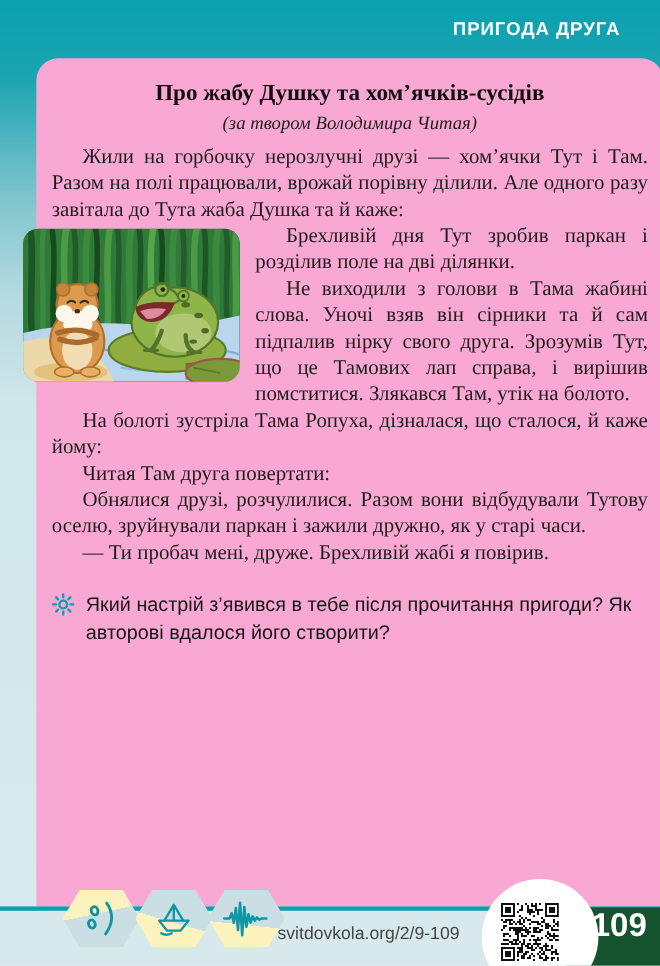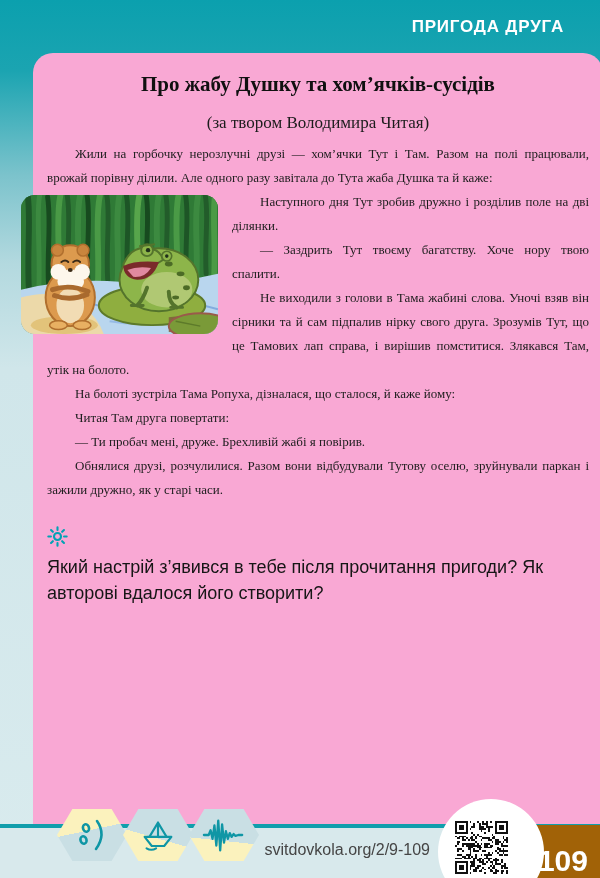--- a/index.html
+++ b/index.html
@@ -10,52 +10,52 @@
   }
   .header-label{
     position:absolute;top:17px;right:36px;color:#ffffff;
     font-family:"Liberation Sans",sans-serif;font-weight:bold;font-size:17px;letter-spacing:.8px;text-align:right;
   }
   .card{
     position:absolute;left:33px;top:53px;width:570px;height:771px;background:#f9a8d4;
     border-radius:20px 20px 0 0;box-sizing:border-box;padding:19px 14px 0 14px;
   }
   .story-title{margin:0;text-align:center;font-size:21px;font-weight:bold;color:#101010;}
-  .story-subtitle{text-align:center;font-size:17px;margin-top:16px;color:#1c1c1c;}
-  .story{margin-top:9px;font-size:13px;line-height:24px;text-align:justify;color:#1d1d1d;}
+  .story-subtitle{text-align:center;font-style:italic;font-size:17px;margin-top:5px;color:#1c1c1c;}
+  .story{margin-top:9px;font-size:19px;line-height:24px;text-align:justify;color:#1d1d1d;}
   .story p{margin:0;text-indent:28px;}
   .illustration{
     float:left;width:197px;height:139px;border-radius:14px;overflow:hidden;
     margin:5px 14px 4px -26px;background:#2f7a36;
   }
   .illustration svg{display:block;width:100%;height:100%;}
   .question{
     display:flex;margin-top:21px;
-    font-family:"Liberation Sans",sans-serif;font-size:18px;line-height:26px;color:#161616;flex-direction:column;
+    font-family:"Liberation Sans",sans-serif;font-size:18px;line-height:26px;color:#161616;
   }
   .q-icon{flex:none;width:31px;padding-top:3px;}
   .question p{margin:0;text-align:left;}
   
   .footer-strip{position:absolute;left:0;top:828px;width:600px;height:50px;background:#d8e9ec;}
   .footer-line{position:absolute;left:0;top:824px;width:600px;height:4px;background:#119eac;}
   .hex{
     position:absolute;width:70px;height:52px;top:809px;
     clip-path:polygon(22% 0,78% 0,100% 50%,78% 100%,22% 100%,0 50%);
     display:flex;align-items:center;justify-content:center;
   }
   .hex1{left:57px;background:linear-gradient(168deg,#fbf2bd 42%,#c9dfe4 42%);}
   .hex2{left:123px;background:linear-gradient(196deg,#c9dfe4 55%,#fbf2bd 55%);}
   .hex3{left:189px;background:linear-gradient(186deg,#c9dfe4 60%,#fbf2bd 60%);}
   .footer-url{
-    position:absolute;left:240px;top:841px;width:190px;text-align:right;
+    position:absolute;left:240px;top:841px;width:190px;text-align:center;
     font-family:"Liberation Sans",sans-serif;font-size:16px;color:#454545;
   }
   .page-badge{
-    position:absolute;left:514px;top:825px;width:86px;height:53px;background:#a16207;
-    display:flex;align-items:flex-end;justify-content:flex-end;
+    position:absolute;left:514px;top:825px;width:86px;height:53px;background:#14532d;
+    display:flex;align-items:flex-start;justify-content:flex-end;
   }
   .page-badge span{
     position:relative;z-index:3;color:#fff;font-family:"Liberation Sans",sans-serif;
     font-weight:bold;font-size:30px;padding-right:12px;
   }
   .qr-circle{
     position:absolute;left:438px;top:799px;width:106px;height:106px;border-radius:50%;
     background:#ffffff;z-index:2;
   }
   .qr-code{position:absolute;left:455px;top:821px;width:53px;height:53px;z-index:3;}
@@ -151,27 +151,26 @@
         <path d="M41 68 q4 -3 7 0 M53 68 q4 -3 7 0" stroke="#3a2a16" stroke-width="2" fill="none" stroke-linecap="round"></path>
         <ellipse cx="50" cy="76" rx="2.5" ry="2" fill="#3a2a16"></ellipse>
 
         <path d="M32 96 Q50 90 68 98 M34 102 Q50 108 67 101" stroke="#a96a2e" stroke-width="5" fill="none" stroke-linecap="round"></path>
 
         <ellipse cx="38" cy="132" rx="9" ry="4.5" fill="#e8b062" stroke="#b06f2e" stroke-width="1.5"></ellipse>
         <ellipse cx="62" cy="132" rx="9" ry="4.5" fill="#e8b062" stroke="#b06f2e" stroke-width="1.5"></ellipse>
       </svg>
     </div>
 
-    <p>Наступного дня Тут зробив дружно і розділив поле на дві ділянки.</p>
-    <p>— Заздрить Тут твоєму багатству. Хоче нору твою спалити.</p>
+    <p>Брехливій дня Тут зробив паркан і розділив поле на дві ділянки.</p>
     <p>Не виходили з голови в Тама жабині слова. Уночі взяв він сірники та й сам підпалив нірку свого друга. Зрозумів Тут, що це Тамових лап справа, і вирішив помститися. Злякався Там, утік на болото.</p>
     <p>На болоті зустріла Тама Ропуха, дізналася, що сталося, й каже йому:</p>
     <p>Читая Там друга повертати:</p>
+    <p>Обнялися друзі, розчулилися. Разом вони відбудували Тутову оселю, зруйнували паркан і зажили дружно, як у старі часи.</p>
     <p>— Ти пробач мені, друже. Брехливій жабі я повірив.</p>
-    <p>Обнялися друзі, розчулилися. Разом вони відбудували Тутову оселю, зруйнували паркан і зажили дружно, як у старі часи.</p>
   </div>
 
   <div class="question">
     <span class="q-icon">
       <svg width="21" height="21" viewBox="0 0 24 24">
         <circle cx="12" cy="12" r="4" fill="none" stroke="#00a3b4" stroke-width="2.4"></circle>
         <g stroke="#00a3b4" stroke-width="2.4" stroke-linecap="round">
           <path d="M12 1.5 V4.5 M12 19.5 V22.5 M1.5 12 H4.5 M19.5 12 H22.5 M4.6 4.6 L6.7 6.7 M17.3 17.3 L19.4 19.4 M19.4 4.6 L17.3 6.7 M6.7 17.3 L4.6 19.4"></path>
         </g>
       </svg>

